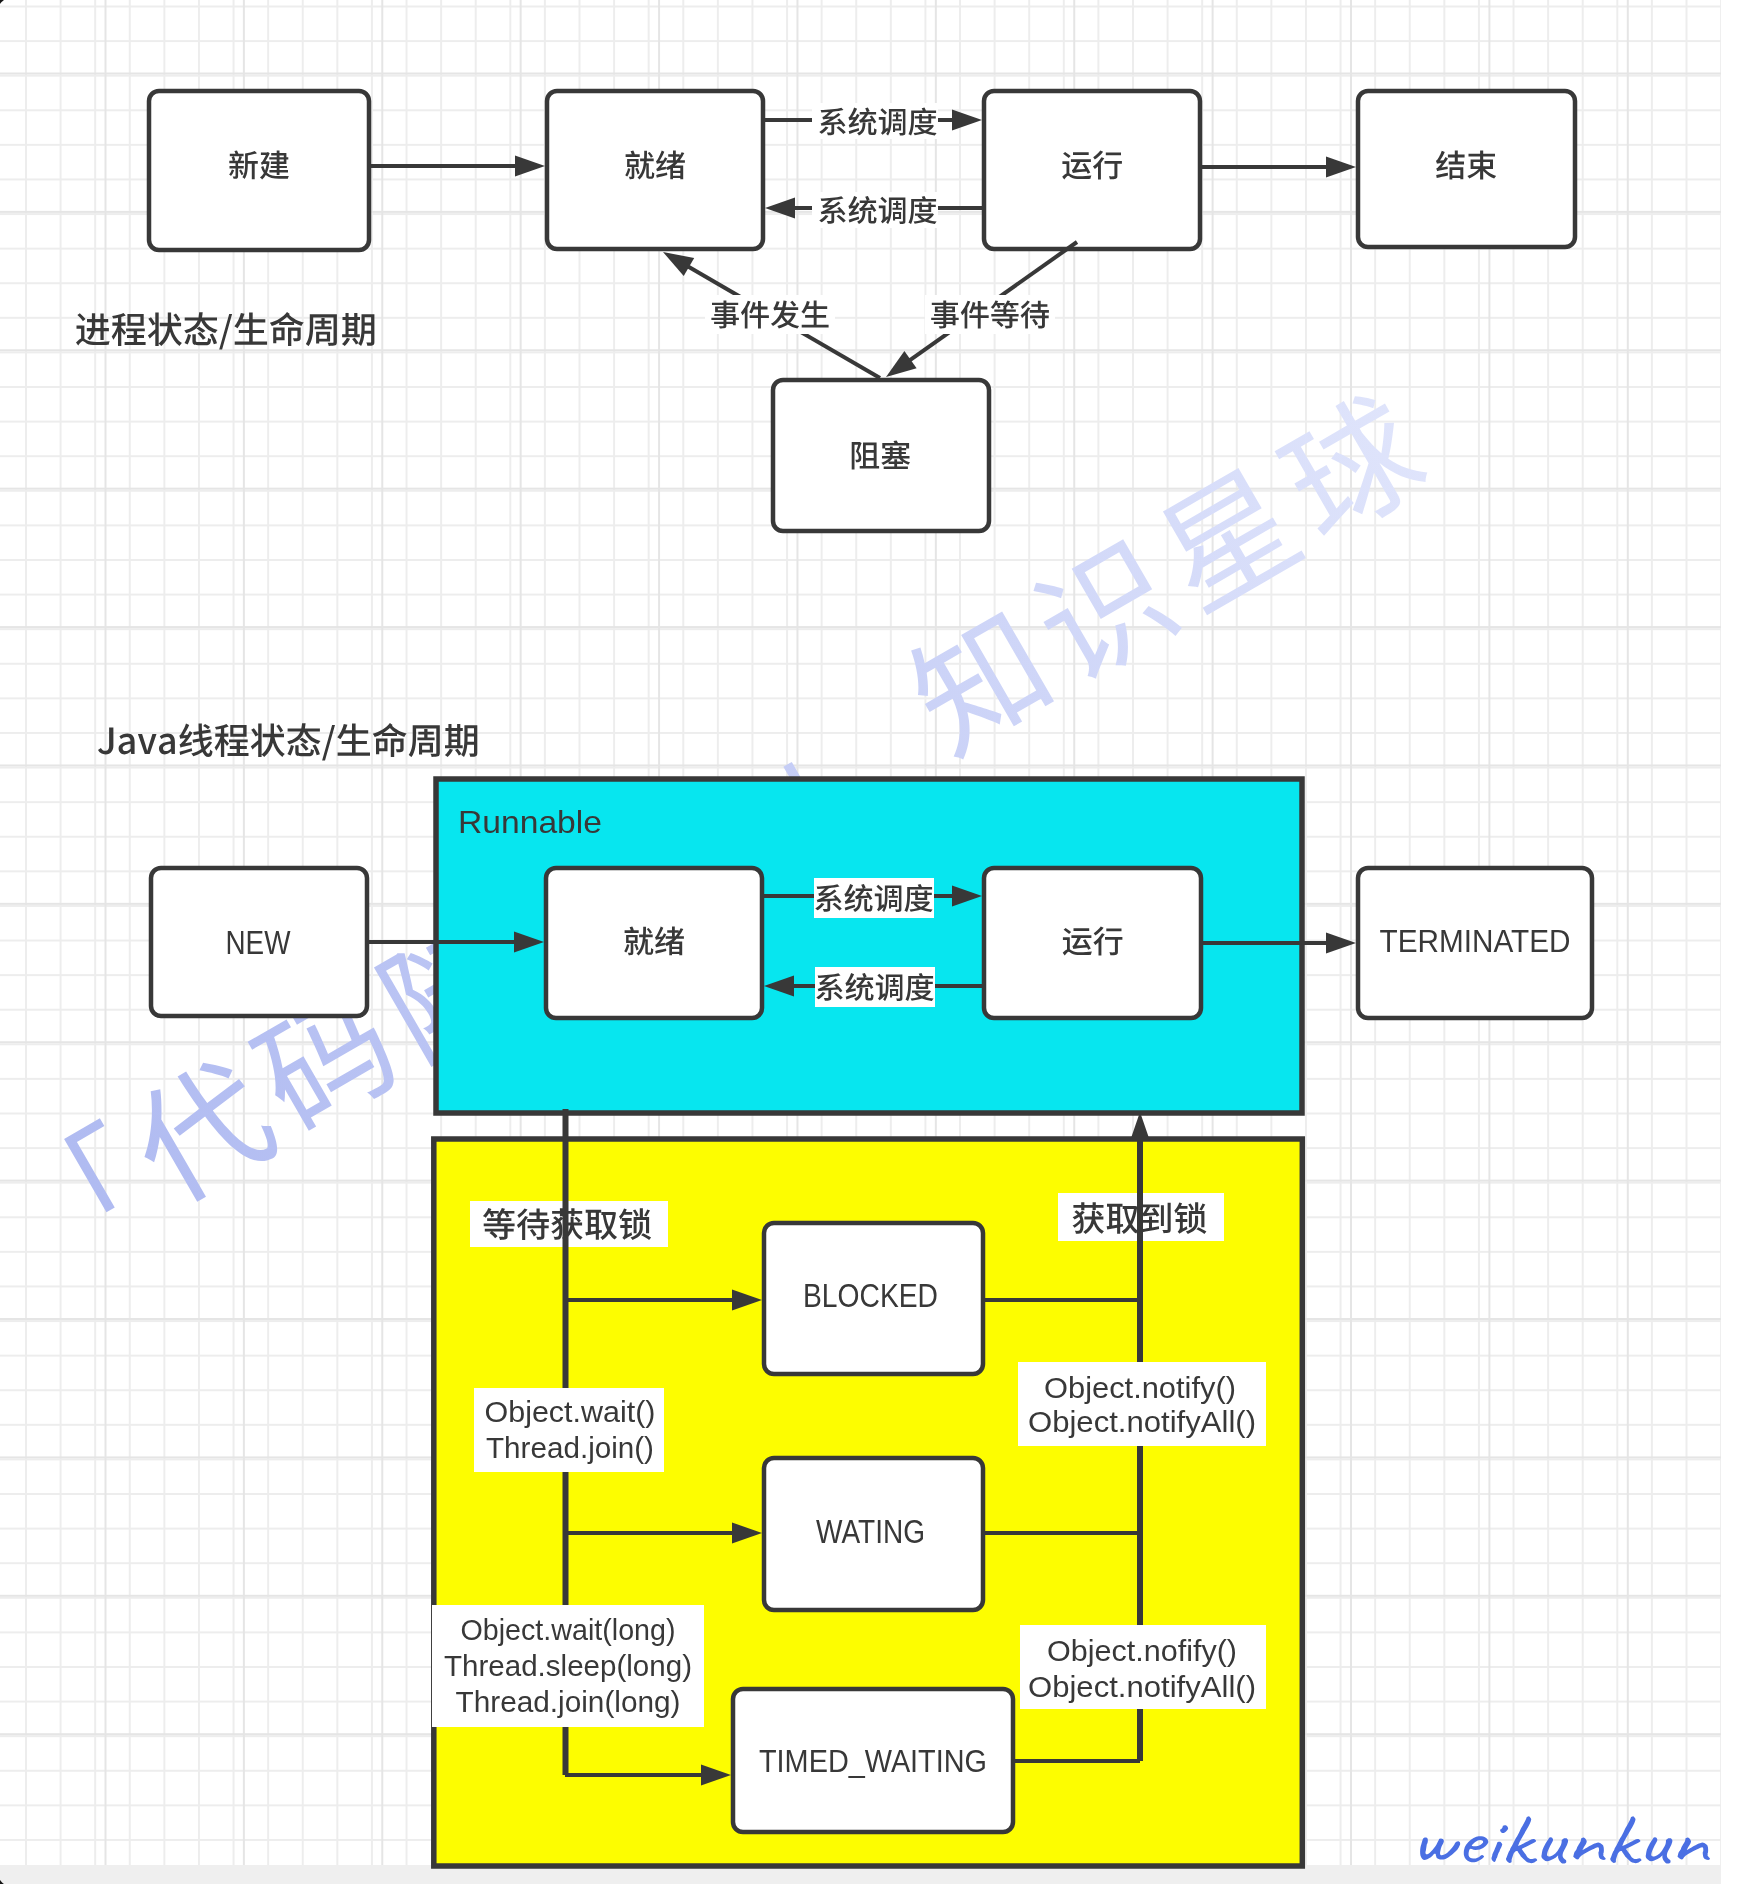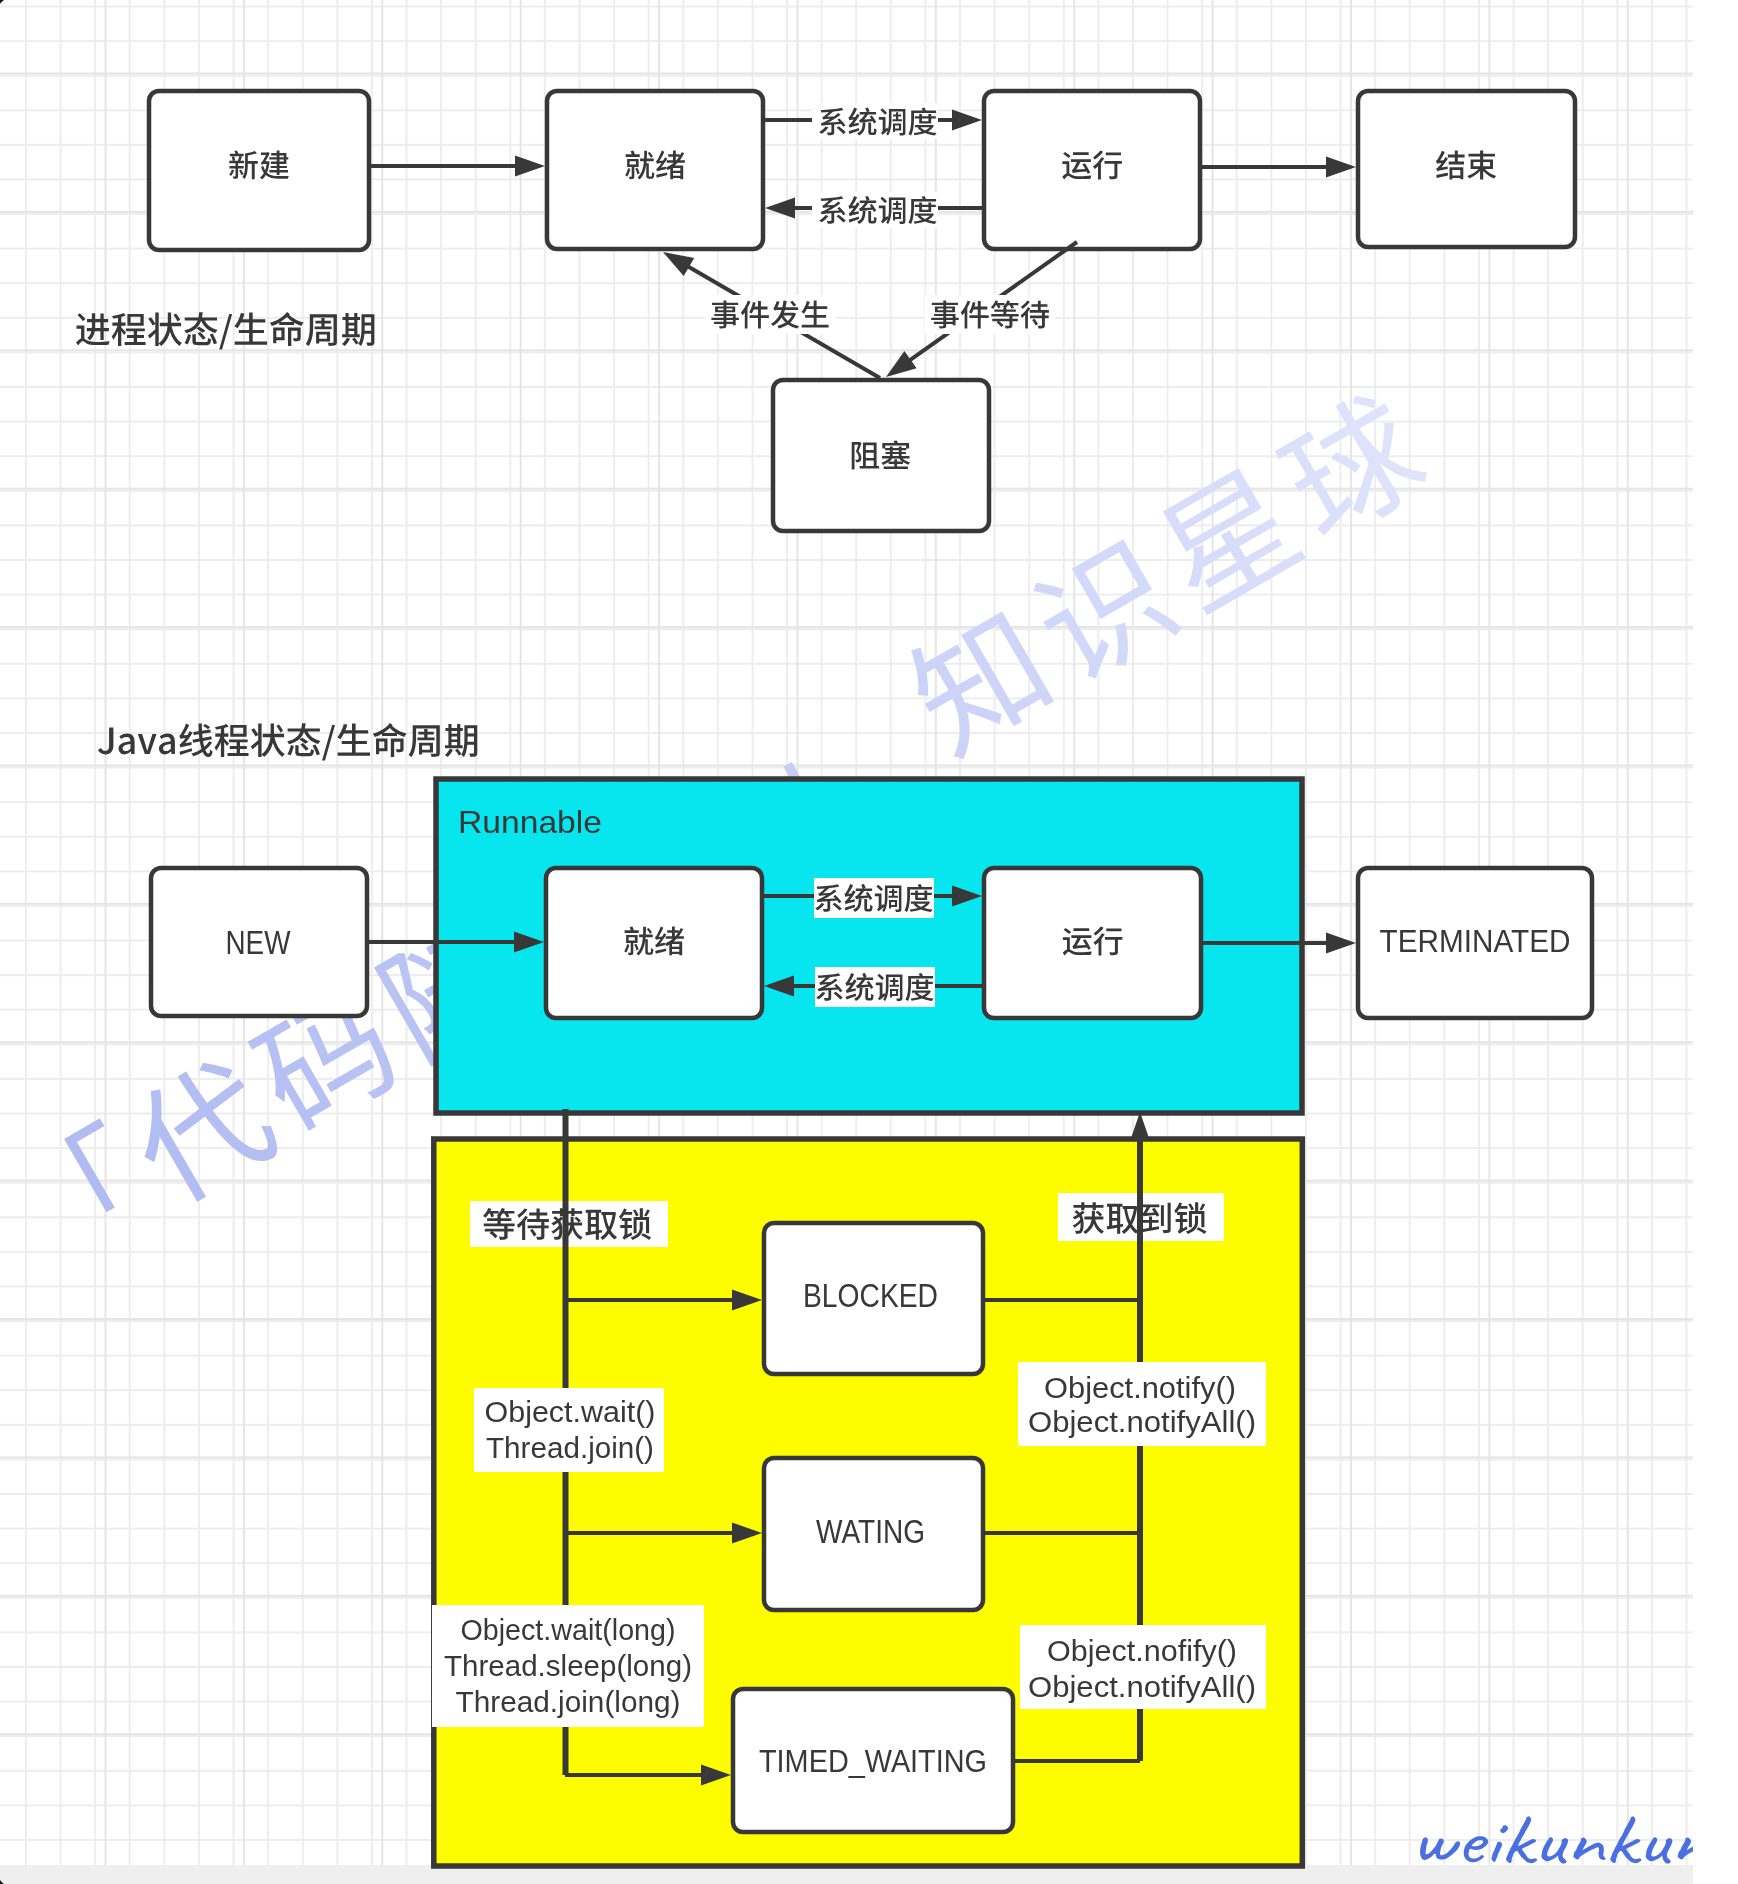--- a/index.html
+++ b/index.html
@@ -3,21 +3,21 @@
 <style>
 html,body{margin:0;padding:0;}
 #page{position:relative;width:1693px;height:1884px;overflow:hidden;background:#ffffff;
 background-image:
  linear-gradient(to right,#e5e5e5 2px,transparent 2px),
  linear-gradient(to bottom,#e5e5e5 2px,transparent 2px),
  linear-gradient(to right,#ededed 1.5px,transparent 1.5px),
  linear-gradient(to bottom,#ededed 1.5px,transparent 1.5px);
 background-size:138.4px 138.4px,138.4px 138.4px,34.6px 34.6px,34.6px 34.6px;
 background-position:104.5px 0,0 72.5px,25px 0,0 5.5px;
-font-family:"Liberation Sans",sans-serif;}
+font-family:"Liberation Sans",sans-serif;padding-left:28px;}
 svg{position:absolute;left:0;top:0;}
 </style></head>
 <body>
 <div id="page">
 <svg width="1738" height="1884" viewBox="0 0 1738 1884">
 <defs>
         <linearGradient id="wmg" x1="0" y1="0" x2="1" y2="0">
 <stop offset="0" stop-color="#b0bbf1"></stop>
           <stop offset="0.55" stop-color="#c6cef6"></stop>
           <stop offset="1" stop-color="#dfe4fb"></stop>

